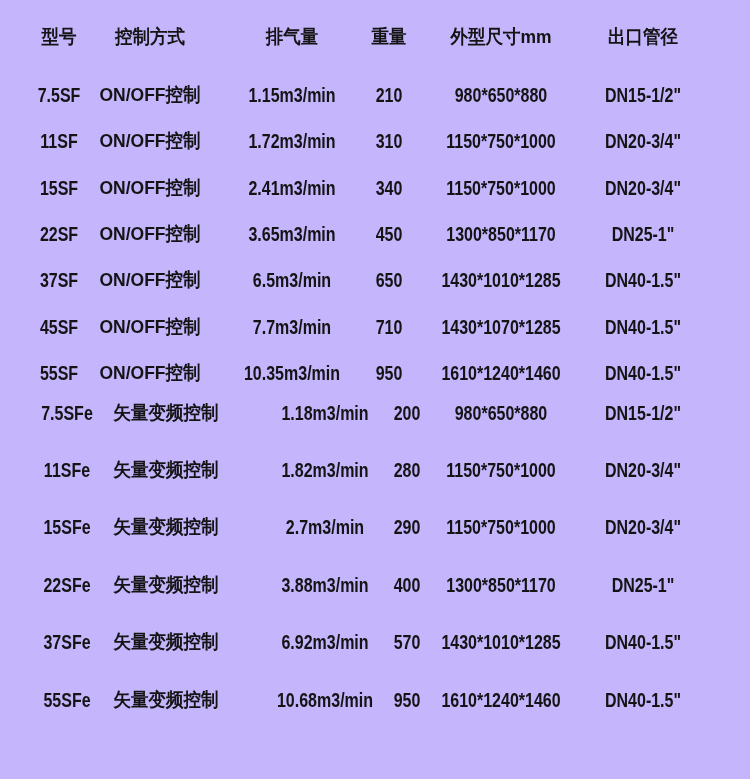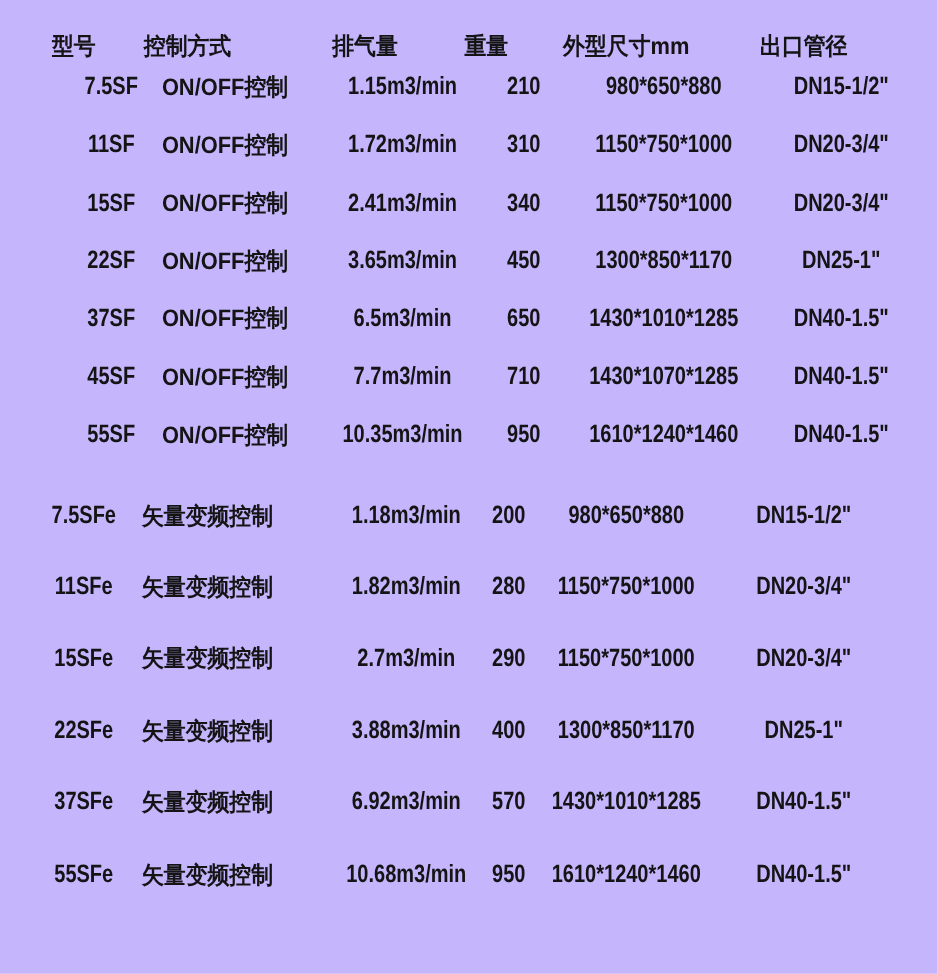--- a/index.html
+++ b/index.html
@@ -8,21 +8,21 @@
     width: 750px; height: 779px; overflow: hidden;
     font-family: "Liberation Sans", "DejaVu Sans", sans-serif;
   }
   .sheet {
     position: relative; width: 750px; height: 779px;
     background: #c4b5fd; color: #141414;
   }
   .row { position: relative; }
   .header-row { position: absolute; top: 22px; left: 0; right: 0; height: 30px; }
   .section { position: absolute; left: 0; right: 0; }
-  .section-sf  { top: 47px; margin-left: 30px; }
+  .section-sf  { top: 72px; }
   .section-sf .row  { height: 46.3px; }
   .section-sfe { top: 384px; }
   .section-sfe .row { height: 57.4px; }
   .cell {
     position: absolute; top: 50%;
     transform: translate(-50%, -50%) scaleX(0.80);
     white-space: nowrap;
     font-size: 20px; font-weight: 700;
     color: #141414;
   }

